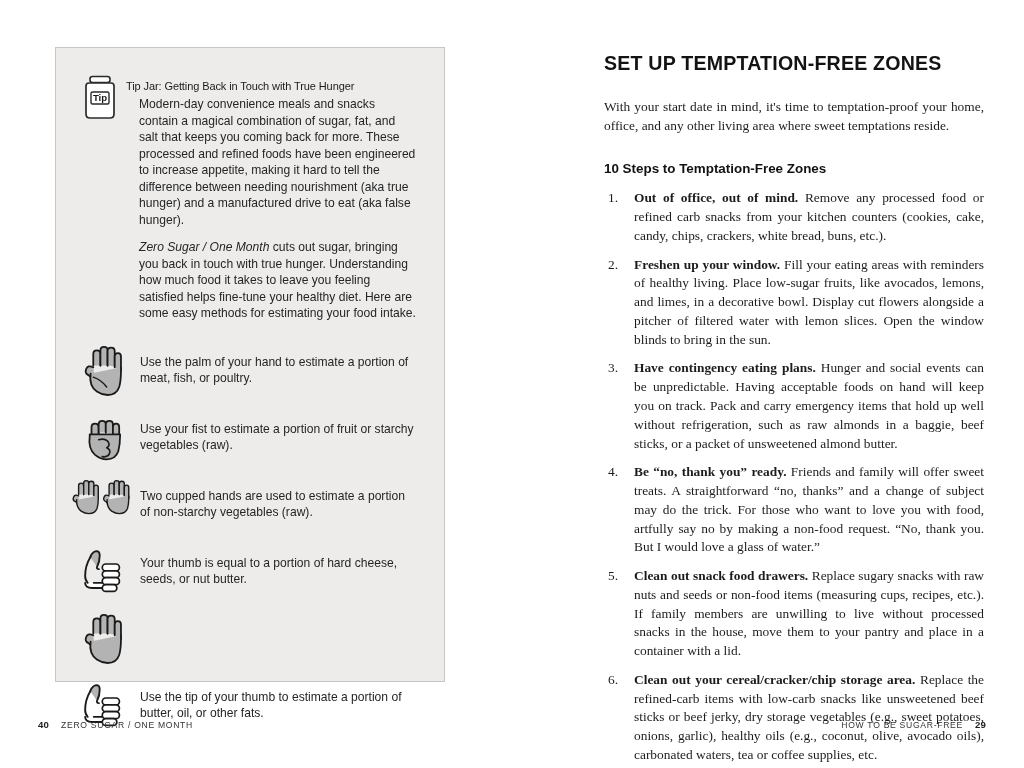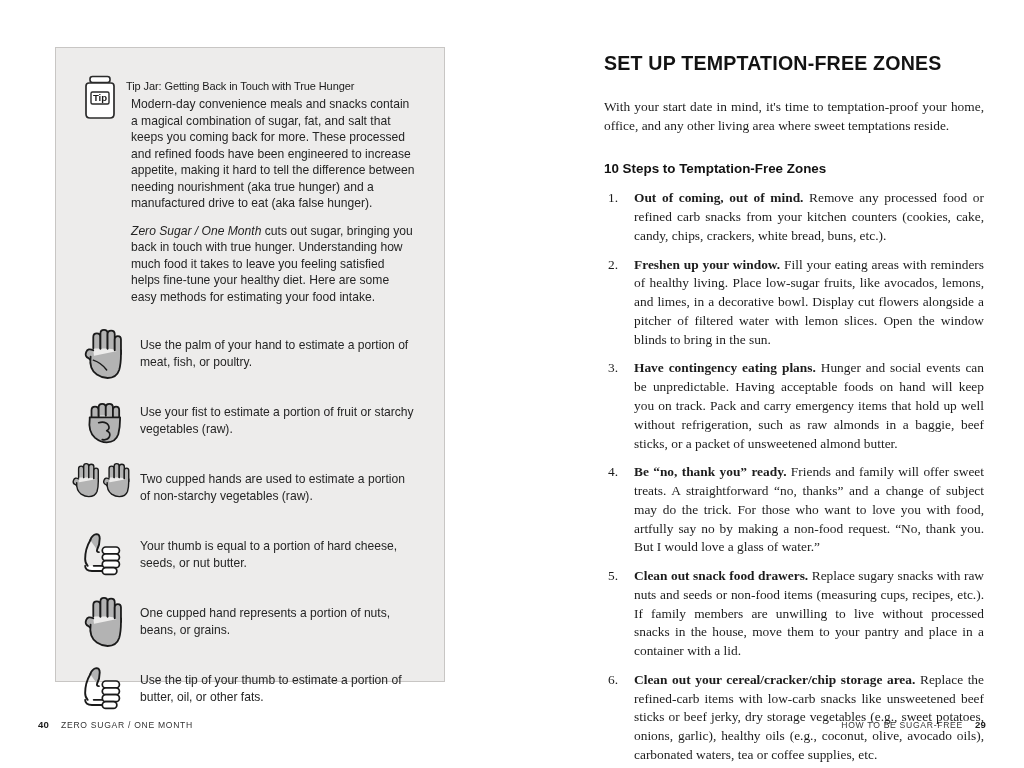--- a/index.html
+++ b/index.html
@@ -62,21 +62,21 @@
     letter-spacing: -0.1px;
   }
   .tip-body {
     padding: 0 16px 0 63px;
     margin-top: -26px;
   }
   .tip-p {
     font-size: 12.1px;
     line-height: 1.365;
     color: #252525;
-    margin: 0 0 11px 0;
+    margin: 0 0 11px 8px;
   }
   .tip-p .ital { font-style: italic; }
 
   
   .hand-list {
     margin-top: 20px;
     padding: 0 14px 0 0;
   }
   .hand-row {
     display: flex;
@@ -296,21 +296,20 @@
               <g fill="#b3b3b3" stroke="#1a1a1a" stroke-width="2" stroke-linejoin="round" stroke-linecap="round">
                 <path d="M16 24 V11 q0-4 4-4 t4 4 V24"></path>
                 <path d="M24 24 V7 q0-4 4-4 t4 4 V24"></path>
                 <path d="M32 24 V8 q0-4 4-4 t4 4 V25"></path>
                 <path d="M40 26 V14 q0-4 3.5-4 t3.5 4 V30"></path>
                 <path d="M16 26 q-6-3-8 2 t3 7 l7 7"></path>
                 <path d="M13 33 q-2 14 7 20 q6 4 12 4 q10 0 13-9 q2-7 2-18 V26"></path>
               </g>
             </svg>
           </span>
-          <div class="hand-text">One cupped hand represents a portion of nuts, beans, or grains.</div>
         </div>
 
         <div class="hand-row">
           <span class="hand-icon-wrap">
             <svg viewBox="0 0 56 58" width="48" height="50">
               <path d="M12 14 q2-6 7-7 q4 0 4 5 q0 7-3 13 q-1 3 2 3" fill="#b3b3b3" stroke="#1a1a1a" stroke-width="2.2" stroke-linejoin="round" stroke-linecap="round"></path>
               <path d="M6 44 q0 6 8 6 H28 q3 0 3-3 t-3-3 H16" fill="#ffffff" stroke="#1a1a1a" stroke-width="2.2" stroke-linejoin="round" stroke-linecap="round"></path>
               <path d="M12 14 q-6 10-6 22 q0 5 3 8" fill="none" stroke="#1a1a1a" stroke-width="2.2" stroke-linecap="round"></path>
               <g fill="#ffffff" stroke="#1a1a1a" stroke-width="2" stroke-linejoin="round">
                 <rect x="26" y="22" width="20" height="8" rx="4" ry="4"></rect>
@@ -336,21 +335,21 @@
     <div class="r-inner">
 
       <h1 class="r-title">SET UP TEMPTATION-FREE ZONES</h1>
 
       <p class="r-intro">With your start date in mind, it's time to temptation-proof your home, office, and any other living area where sweet temptations reside.</p>
 
       <h2 class="r-sub">10 Steps to Temptation-Free Zones</h2>
 
       <ol class="steps">
         <li>
-          <span class="num">1.</span><b>Out of coming, out of mind.</b> <span>Remove any processed food or refined carb snacks from your kitchen counters (cookies, cake, candy, chips, crackers, white bread, buns, etc.).</span>
+          <span class="num">1.</span><b>Out of office, out of mind.</b> <span>Remove any processed food or refined carb snacks from your kitchen counters (cookies, cake, candy, chips, crackers, white bread, buns, etc.).</span>
         </li>
         <li>
           <span class="num">2.</span><b>Freshen up your window.</b> <span>Fill your eating areas with reminders of healthy living. Place low-sugar fruits, like avocados, lemons, and limes, in a decorative bowl. Display cut flowers alongside a pitcher of filtered water with lemon slices. Open the window blinds to bring in the sun.</span>
         </li>
         <li>
           <span class="num">3.</span><b>Have contingency eating plans.</b> <span>Hunger and social events can be unpredictable. Having acceptable foods on hand will keep you on track. Pack and carry emergency items that hold up well without refrigeration, such as raw almonds in a baggie, beef sticks, or a packet of unsweetened almond butter.</span>
         </li>
         <li>
           <span class="num">4.</span><b>Be “no, thank you” ready.</b> <span>Friends and family will offer sweet treats. A straightforward “no, thanks” and a change of subject may do the trick. For those who want to love you with food, artfully say no by making a non-food request. “No, thank you. But I would love a glass of water.”</span>
         </li>

